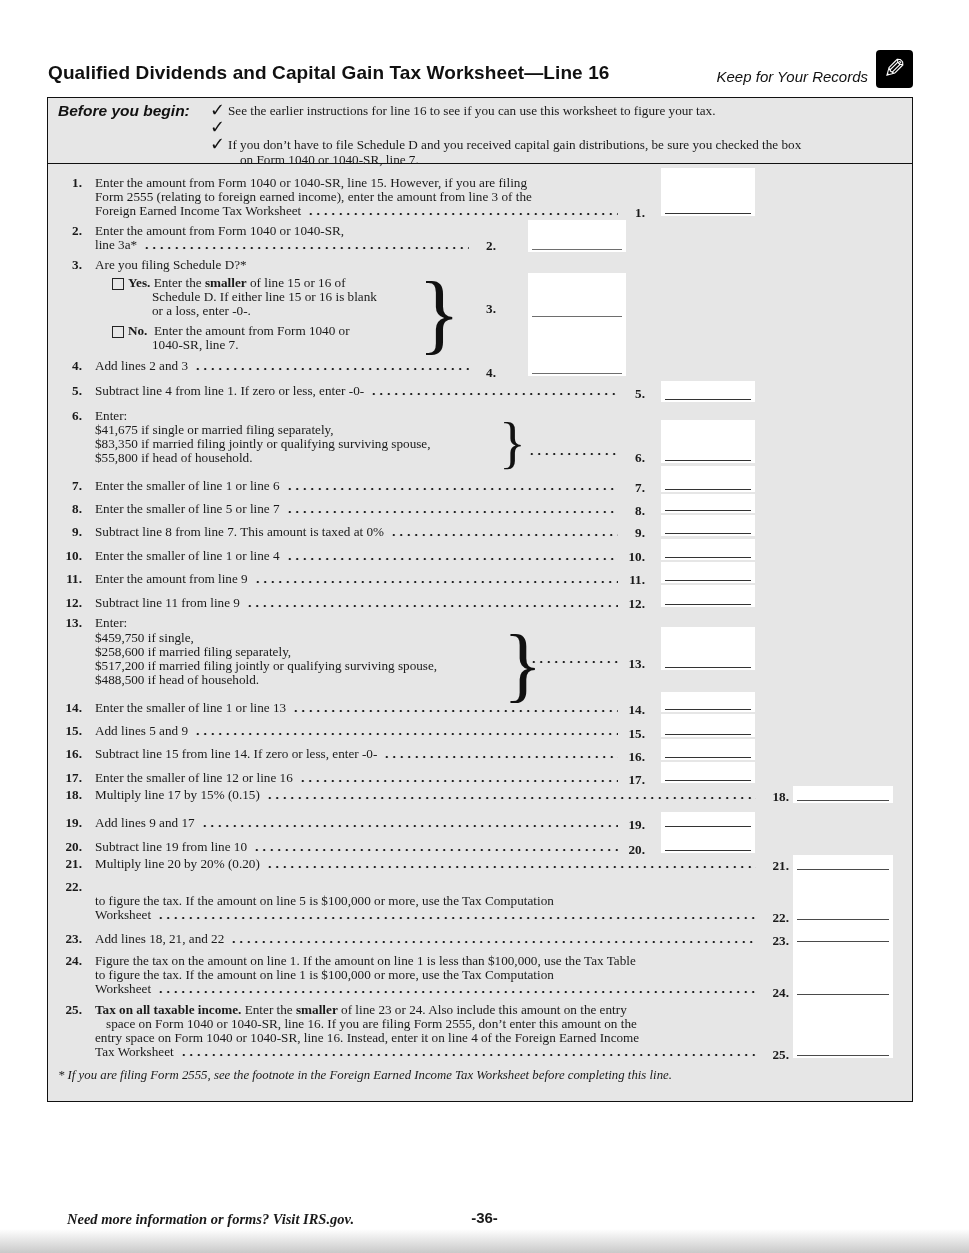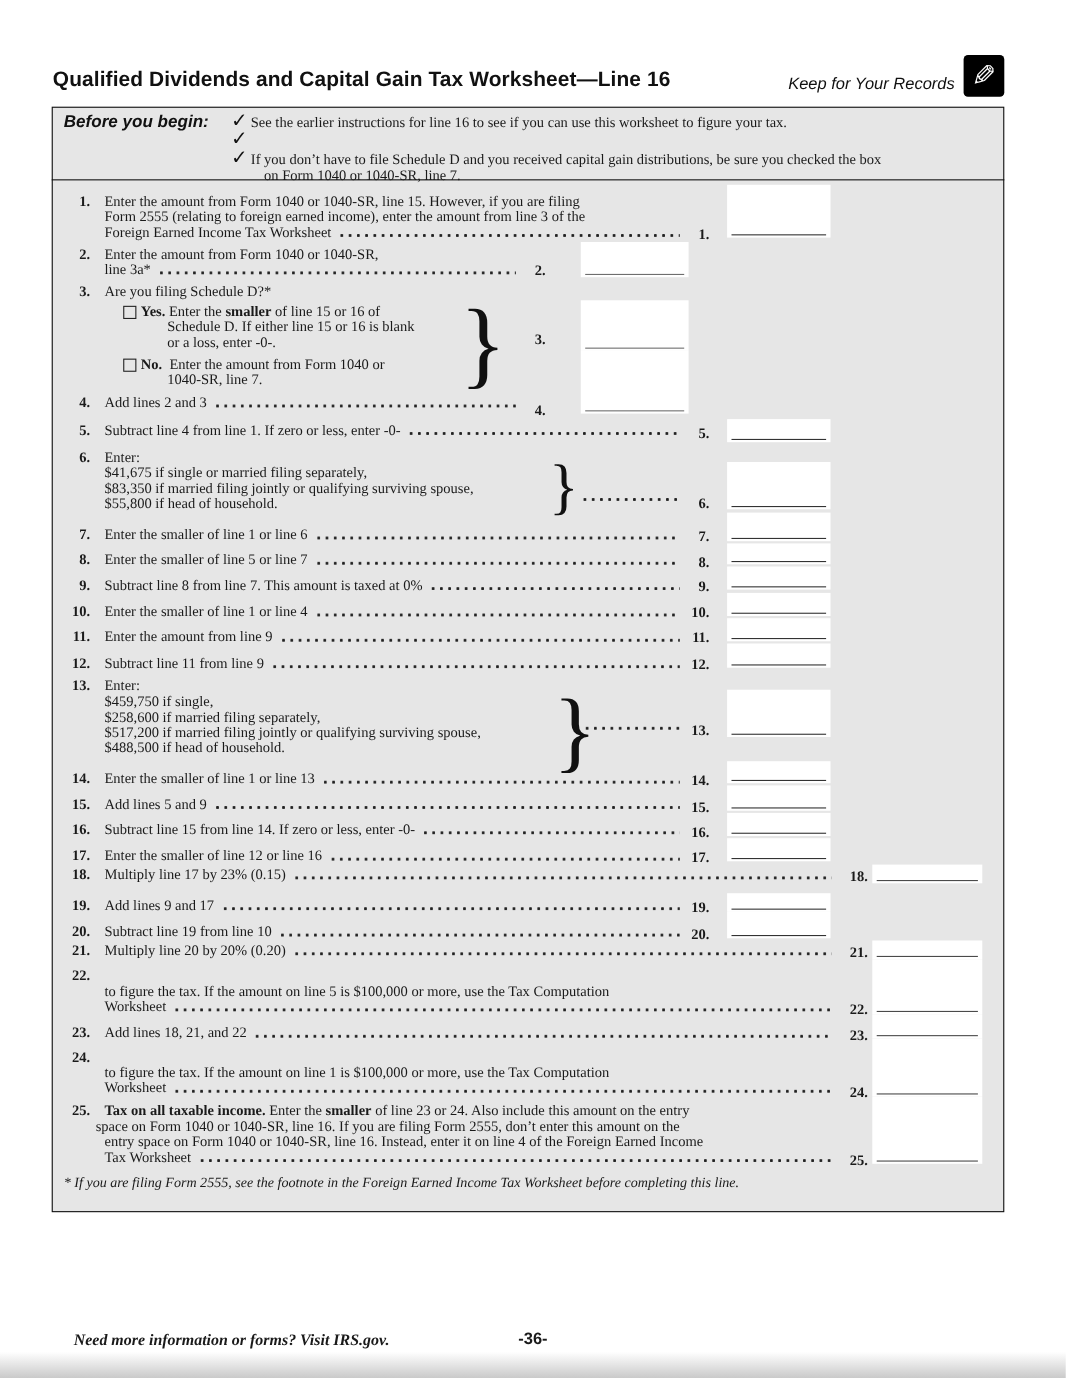--- a/index.html
+++ b/index.html
@@ -178,21 +178,21 @@
     </div>
   <div class="tline flex" style="left:95px;top:747px;width:527px">
       <span>Subtract line 15 from line 14. If zero or less, enter -0-</span>
       <span class="leader"></span>
     </div>
   <div class="tline flex" style="left:95px;top:771px;width:527px">
       <span>Enter the smaller of line 12 or line 16</span>
       <span class="leader"></span>
     </div>
   <div class="tline flex" style="left:95px;top:788px;width:665px">
-      <span>Multiply line 17 by 23% (0.15)</span>
+      <span>Multiply line 17 by 15% (0.15)</span>
       <span class="leader"></span>
     </div>
   <div class="tline flex" style="left:95px;top:816px;width:527px">
       <span>Add lines 9 and 17</span>
       <span class="leader"></span>
     </div>
   <div class="tline flex" style="left:95px;top:840px;width:527px">
       <span>Subtract line 19 from line 10</span>
       <span class="leader"></span>
     </div>
@@ -205,28 +205,29 @@
   <div class="tline flex" style="left:95px;top:908px;width:665px">
       <span>Worksheet</span>
       <span class="leader"></span>
     </div>
 
   <div class="tline flex" style="left:95px;top:932px;width:665px">
       <span>Add lines 18, 21, and 22</span>
       <span class="leader"></span>
     </div>
 
+  <div class="tline" style="left:95px;top:954px">Figure the tax on the amount on line 1. If the amount on line 1 is less than $100,000, use the Tax Table</div>
   <div class="tline" style="left:95px;top:968px">to figure the tax. If the amount on line 1 is $100,000 or more, use the Tax Computation</div>
   <div class="tline flex" style="left:95px;top:982px;width:665px">
       <span>Worksheet</span>
       <span class="leader"></span>
     </div>
 
   <div class="tline" style="left:95px;top:1003px"><b>Tax on all taxable income.</b><span> Enter the </span><b>smaller</b><span> of line 23 or 24. Also include this amount on the entry</span></div>
-  <div class="tline" style="left:87px;top:1017px">space on Form 1040 or 1040-SR, line 16. If you are filing Form 2555, don’t enter this amount on the</div>
+  <div class="tline" style="left:106px;top:1017px">space on Form 1040 or 1040-SR, line 16. If you are filing Form 2555, don’t enter this amount on the</div>
   <div class="tline" style="left:95px;top:1031px">entry space on Form 1040 or 1040-SR, line 16. Instead, enter it on line 4 of the Foreign Earned Income</div>
   <div class="tline flex" style="left:95px;top:1045px;width:665px">
       <span>Tax Worksheet</span>
       <span class="leader"></span>
     </div>
 
   <div class="footnote">* If you are filing Form 2555, see the footnote in the Foreign Earned Income Tax Worksheet before completing this line.</div>
 
   <div class="lbl" style="left:615px;top:206px;width:30px">1.</div>
   <div class="lbl" style="left:466px;top:239px;width:30px">2.</div>

